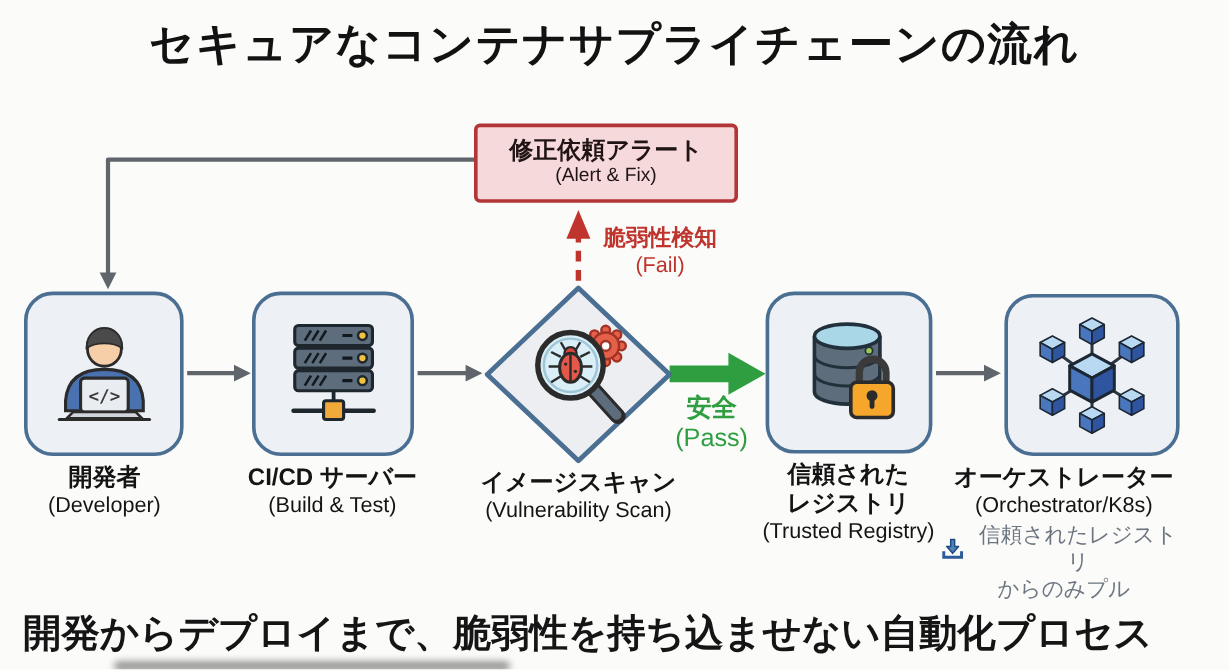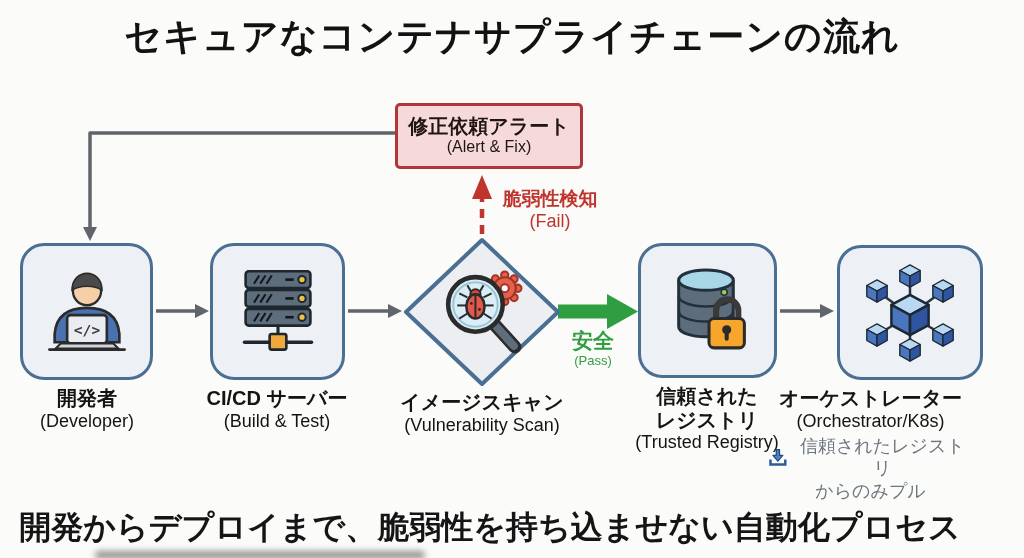--- a/index.html
+++ b/index.html
@@ -20,21 +20,21 @@
   .overlay{position:absolute;left:0;top:0;}
   .node{
     position:absolute;box-sizing:border-box;
     background:#edf0f4;border:3px solid #4a6f92;border-radius:24px;
     display:flex;align-items:center;justify-content:center;
   }
   .nlabel{position:absolute;text-align:center;line-height:1.18;color:#141414;}
   .nlabel .main{font-size:20px;font-weight:bold;display:block;}
   .nlabel .sub{font-size:18px;font-weight:normal;display:block;}
   .alert-box{
-    position:absolute;left:395px;top:103px;width:188px;height:66px;box-sizing:border-box;
+    position:absolute;left:395px;top:103px;width:220px;height:66px;box-sizing:border-box;
     background:#f6d9da;border:3px solid #b23537;border-radius:5px;
     display:flex;flex-direction:column;align-items:center;justify-content:center;
     line-height:1.15;color:#201414;
   }
   .alert-box .main{font-size:20px;font-weight:bold;}
   .alert-box .sub{font-size:16px;}
   .edge-label{position:absolute;text-align:center;line-height:1.2;}
   .edge-label .main{font-size:19px;font-weight:bold;display:block;}
   .edge-label .sub{font-size:18px;display:block;}
   .fail{left:492px;top:188px;width:116px;color:#c0342e;}
@@ -90,21 +90,21 @@
     <span class="main">修正依頼アラート</span>
     <span class="sub">(Alert &amp; Fix)</span>
   </div>
 
   <div class="edge-label fail">
     <span class="main">脆弱性検知</span>
     <span class="sub">(Fail)</span>
   </div>
   <div class="edge-label pass">
     <span class="main" style="font-size:21px">安全</span>
-    <span class="sub" style="font-size:13px">(Pass)</span>
+    <span class="sub" style="font-size:21px">(Pass)</span>
   </div>
 
   <div class="node" style="left:20px;top:243px;width:133px;height:137px;">
     <svg width="94" height="94" viewBox="0 0 90 90">
       <path d="M31 24 a14 14 0 0 1 28 0 z" fill="#4a4a4a" stroke="#2b2b2b" stroke-width="2"></path>
       <circle cx="45" cy="25" r="13.5" fill="#f6cfa8" stroke="#2b2b2b" stroke-width="2.2"></circle>
       <path d="M31 22 a14 14 0 0 1 28 0 l0 2 a18 10 0 0 0 -28 0 z" fill="#4a4a4a" stroke="#2b2b2b" stroke-width="1.5"></path>
       <path d="M14 66 q2 -25 31 -25 q29 0 31 25 l0 8 h-62 z" fill="#4a72b0" stroke="#2b2b2b" stroke-width="2.5"></path>
       <rect x="26" y="48" width="38" height="27" rx="3" fill="#e9edf1" stroke="#2b2b2b" stroke-width="2.5"></rect>
       <text x="45" y="67" font-size="14" font-weight="bold" fill="#3a3a3a" text-anchor="middle" font-family="DejaVu Sans Mono, monospace">&lt;/&gt;</text>
@@ -231,21 +231,21 @@
       </g>
       <use href="#cube" transform="translate(48,13) scale(0.85)"></use>
       <use href="#cube" transform="translate(15,28) scale(0.85)"></use>
       <use href="#cube" transform="translate(81,28) scale(0.85)"></use>
       <use href="#cube" transform="translate(15,72) scale(0.85)"></use>
       <use href="#cube" transform="translate(81,72) scale(0.85)"></use>
       <use href="#cube" transform="translate(48,87) scale(0.85)"></use>
       <use href="#cube" transform="translate(48,52) scale(1.55)"></use>
     </svg>
   </div>
-  <div class="nlabel" style="left:768px;top:387px;width:205px;text-align:center;">
+  <div class="nlabel" style="left:784px;top:387px;width:205px;text-align:center;">
     <span class="main">オーケストレーター</span>
     <span class="sub">(Orchestrator/K8s)</span>
     <div class="note">
       <div class="row">
         <svg width="20" height="20" viewBox="0 0 24 24">
           <path d="M10 3 h4 v7 h4 l-6 7 -6 -7 h4 z" fill="#4d82c4" stroke="#1f4a7a" stroke-width="1.5" stroke-linejoin="round"></path>
           <path d="M3 15 v6 h18 v-6" fill="none" stroke="#2b5c99" stroke-width="3"></path>
         </svg>
         <span>信頼されたレジストリ</span>
       </div>

